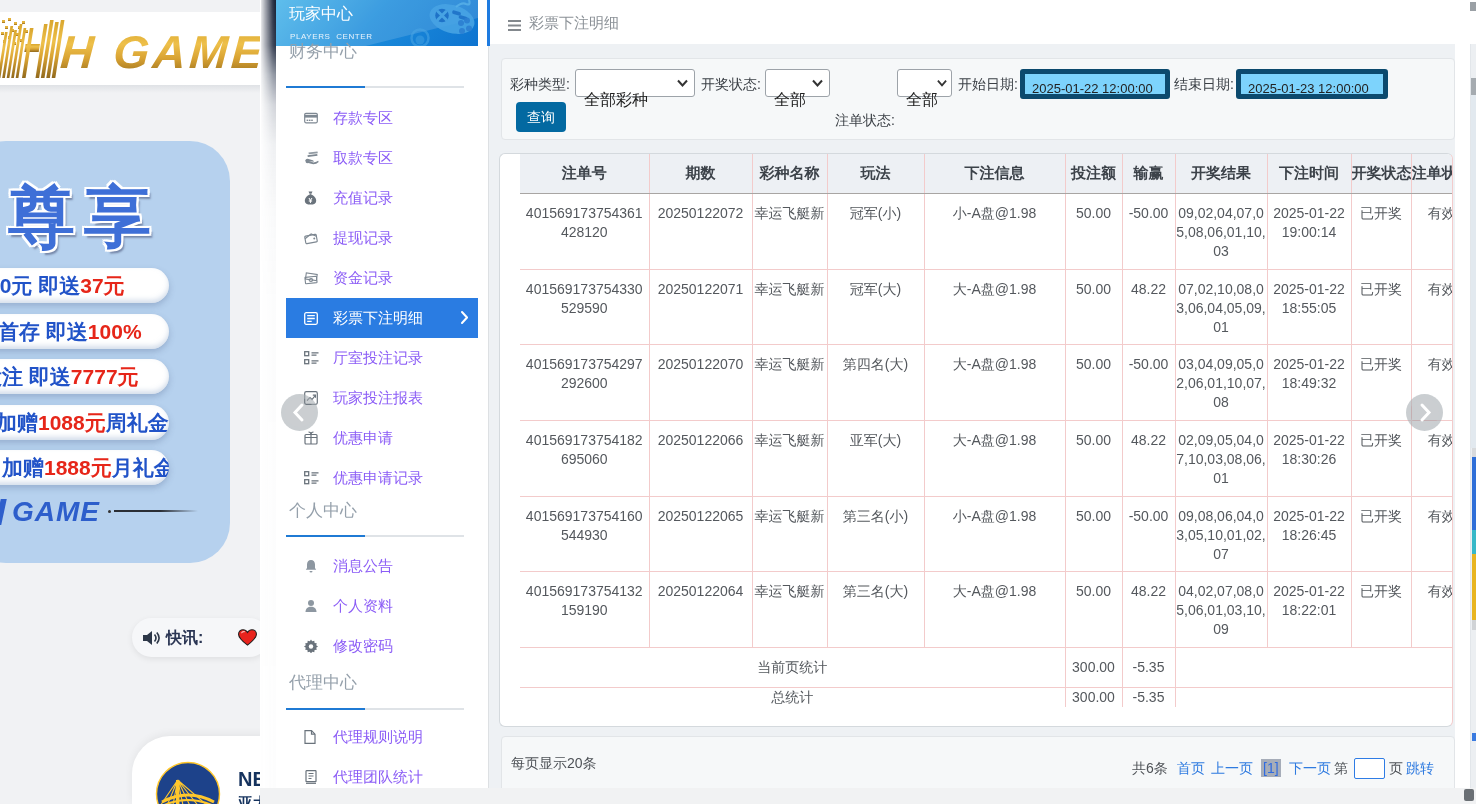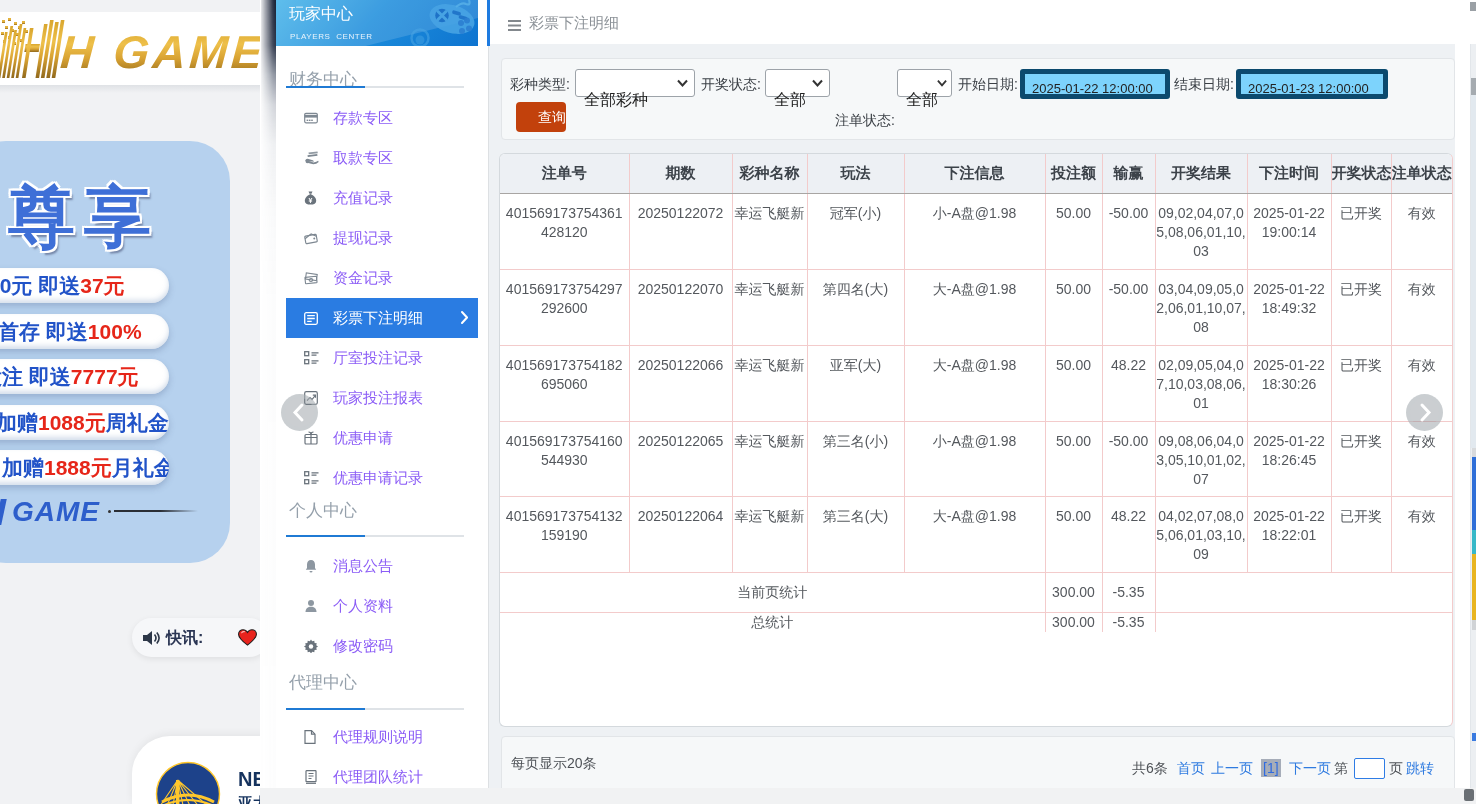--- a/index.html
+++ b/index.html
@@ -45,23 +45,23 @@
 #topbar-border { left:489px; top:44px; width:987px; height:0; background:#eceef0; }
 #pagetitle { left:529px; top:14px; font-size:15px; color:#8b9197; }
 
 #filter { left:501px; top:58px; width:954px; height:82px; background:#f6f8f9; border:1px solid #e2e5e8; border-radius:4px; }
 .flabel { position:absolute; top:76px; font-size:14px; color:#3a3f45; white-space:nowrap; }
 .fsel { position:absolute; top:69px; height:28px; background:#fff; border:1px solid #9da3a9; border-radius:3px; font-size:16px; color:#222; }
 .fsel .st { position:absolute; left:8px; top:20px; }
 .fsel svg.chev { position:absolute; right:6px; top:9px; }
 .finput { position:absolute; top:69px; height:30px; background:#7dd3fc; border:5px solid #0c4a6e; border-radius:3px; font-size:13px; color:#222; }
 .finput .it { position:absolute; left:7px; top:7px; white-space:nowrap; }
-#qbtn { left:516px; top:102px; width:50px; height:30px; background:#c2410c; border-radius:4px; color:#fff; font-size:14px; text-align:right; line-height:30px; }
-
-#tblwrap { left:499px; top:153px; width:954px; height:574px; background:#fff; border:1px solid #d4d9dd; border-right-color:#f3cbcb; border-radius:6px; overflow:hidden; }
+#qbtn { left:516px; top:102px; width:50px; height:30px; background:#0369a1; border-radius:4px; color:#fff; font-size:14px; text-align:center; line-height:30px; }
+
+#tblwrap { left:499px; top:153px; width:954px; height:574px; background:#fff; border:1px solid #d4d9dd; border-right-color:#f3cbcb; border-radius:6px; overflow:hidden;padding-left:20px; }
 table { border-collapse:collapse; table-layout:fixed; width:952px; }
 th { height:39px; background:#edf0f4; font-size:15px; color:#3c4249; font-weight:bold; border-bottom:1px solid #a8a5a3; white-space:nowrap; overflow:hidden; }
 th:not(:last-child) { border-right:1px solid #f3cbcb; }
 td { vertical-align:top; padding-top:10px; text-align:center; font-size:14px; line-height:19px; color:#54585d; border-bottom:1px solid #f3cbcb; }
 td:not(:last-child) { border-right:1px solid #f3cbcb; }
 tr.sum td { padding-top:0; vertical-align:middle; }
 tr:last-child td { border-bottom:none; }
 
 #pager { left:501px; top:736px; width:954px; height:60px; background:#f6f8f9; border:1px solid #e2e5e8; border-radius:4px; }
 #pager-left { left:511px; top:755px; font-size:14px; color:#4e5257; }
@@ -244,20 +244,33 @@
           <td>幸运飞艇新</td>
           <td>冠军(小)</td>
           <td>小-A盘@1.98</td>
           <td>50.00</td>
           <td>-50.00</td>
           <td>09,02,04,07,0<br>5,08,06,01,10,<br>03</td>
           <td>2025-01-22<br>19:00:14</td>
           <td>已开奖</td>
           <td>有效</td>
         </tr>
+<tr style="height:75px;">
+          <td>401569173754330<br>529590</td>
+          <td>20250122071</td>
+          <td>幸运飞艇新</td>
+          <td>冠军(大)</td>
+          <td>大-A盘@1.98</td>
+          <td>50.00</td>
+          <td>48.22</td>
+          <td>07,02,10,08,0<br>3,06,04,05,09,<br>01</td>
+          <td>2025-01-22<br>18:55:05</td>
+          <td>已开奖</td>
+          <td>有效</td>
+        </tr>
 <tr style="height:76px;">
           <td>401569173754297<br>292600</td>
           <td>20250122070</td>
           <td>幸运飞艇新</td>
           <td>第四名(大)</td>
           <td>大-A盘@1.98</td>
           <td>50.00</td>
           <td>-50.00</td>
           <td>03,04,09,05,0<br>2,06,01,10,07,<br>08</td>
           <td>2025-01-22<br>18:49:32</td>
@@ -357,21 +370,21 @@
           <circle cx="63" cy="28.5" r="3"></circle>
           <circle cx="56" cy="31" r="3"></circle>
       </g>
       <path d="M50 7 q6 -5 10 -3 q5 2 3 -4" stroke="#55aee7" stroke-width="2.2" fill="none" opacity="0.9"></path>
       <circle cx="14" cy="38" r="8.5" stroke="#4aa6e4" stroke-width="2.5" fill="none" opacity="0.55"></circle>
       <circle cx="14" cy="40" r="4.5" fill="#4aa6e4" opacity="0.45"></circle>
     </svg>
     <div class="sb-title">玩家中心</div>
     <div class="sb-sub">PLAYERS&nbsp; CENTER</div>
   </div>
-  <div class="sec-title" style="top:68px;">财务中心</div>
+  <div class="sec-title" style="top:40px;">财务中心</div>
   <div class="sec-line" style="top:86px;">
       <i></i>
     </div>
   <div class="mi" style="top:98px;">
       <span class="ico"><svg width="14" height="14" viewBox="0 0 14 14">
           <g stroke="#7e8892" fill="none" stroke-width="1.2">
             <rect x="0.7" y="2.4" width="12.6" height="9.4" rx="1.2"></rect>
           </g>
           <rect x="0.7" y="3.8" width="12.6" height="2.8" fill="#7e8892"></rect>
           <g fill="#7e8892">

